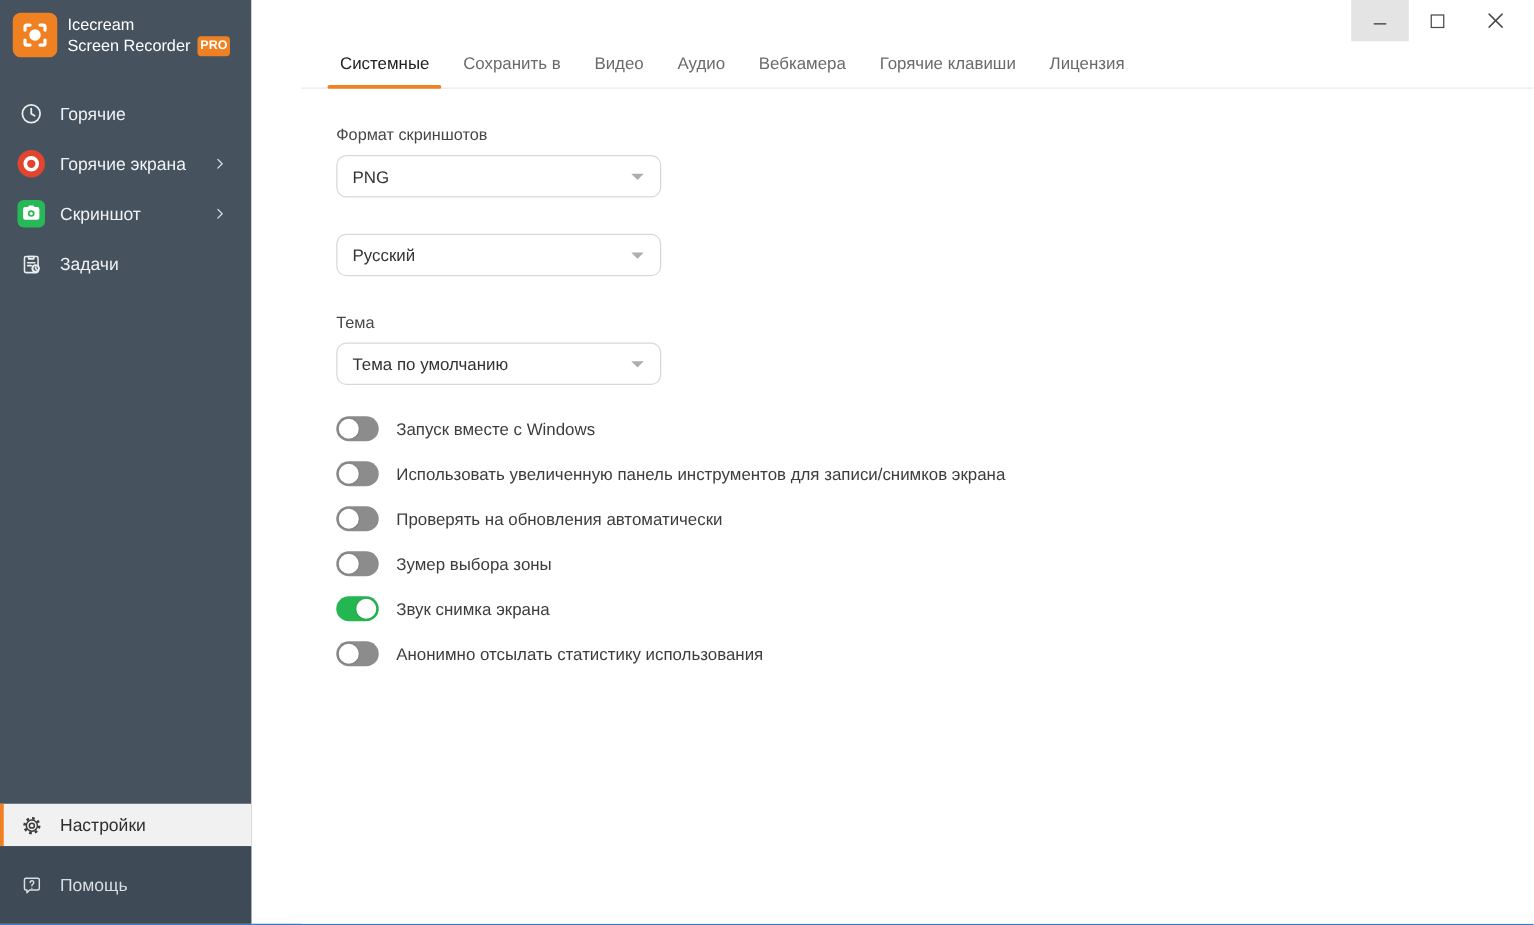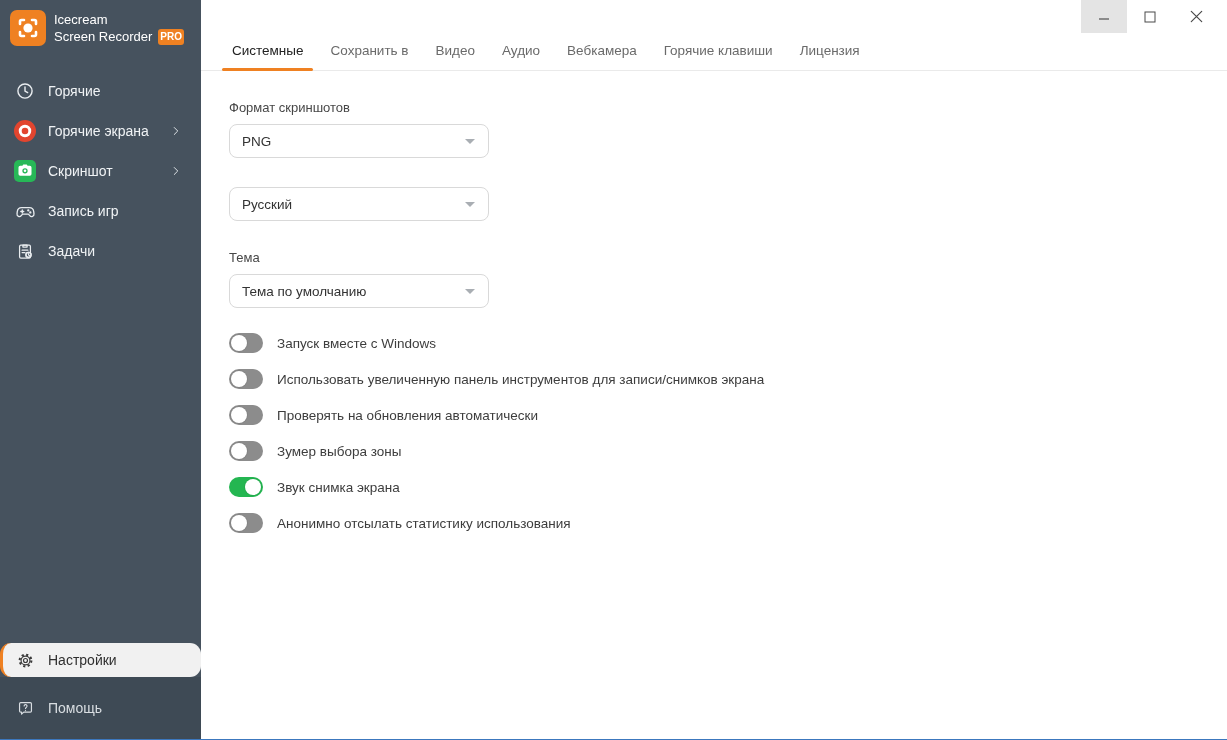--- a/index.html
+++ b/index.html
@@ -1,37 +1,37 @@
 <!DOCTYPE html>
 <html><head>
 <meta charset="utf-8">
 <style>
   html,body{margin:0;padding:0;background:#fff;}
   *{box-sizing:border-box;font-family:"Liberation Sans",sans-serif;}
   .window{width:1227px;height:740px;display:flex;overflow:hidden;position:relative;
-          border-bottom:1px solid #3c78be;background:#fff;}
+          border-bottom:1px solid #3c78be;background:#fff;gap:40px;}
   
   .sidebar{width:201px;background:#46525E;display:flex;flex-direction:column;flex:none;}
   .brand{display:flex;align-items:center;gap:8px;padding:10px 0 10px 10px;height:56px;}
   .brand-text{color:#fff;font-size:13px;line-height:17px;white-space:nowrap;}
   .brand-line2{display:flex;align-items:center;gap:6px;}
   .pro-badge{background:#EF8122;color:#fff;font-size:10px;font-weight:bold;
              border-radius:3px;padding:2px 2px;line-height:12px;}
   .side-nav{padding-top:15px;display:flex;flex-direction:column;}
   .side-item{height:40px;display:flex;align-items:center;gap:12px;padding-left:14px;
              color:#F0F3F5;font-size:14px;cursor:pointer;}
   .icon-slot{width:22px;height:22px;flex:none;display:flex;align-items:center;
              justify-content:center;border-radius:50%;}
   .icon-slot[data-name="camera-icon"]{border-radius:5px;}
   .chev{margin-left:auto;margin-right:19px;display:none;line-height:0;}
   .side-item.expandable .chev{display:block;}
   .side-bottom{margin-top:auto;}
   .settings-item{display:flex;align-items:center;gap:12px;height:34px;background:#F1F1F1;
                  color:#2F2F2F;border-left:3px solid #EF8122;padding-left:11px;
-                 font-size:14px;cursor:pointer;border-radius:11px;}
+                 font-size:14px;cursor:pointer;}
   .help-item{display:flex;align-items:center;gap:12px;height:62px;background:#3E4A55;
              color:#D9DEE2;padding-left:14px;font-size:14px;cursor:pointer;}
   
   .content{flex:1;display:flex;flex-direction:column;background:#fff;min-width:0;}
   .titlebar{height:34px;display:flex;justify-content:flex-end;padding-right:8px;flex:none;}
   .win-btn{width:46px;height:33px;display:flex;align-items:center;justify-content:center;
            background:transparent;border:none;cursor:pointer;padding:0;}
   .win-btn.hl{background:#E4E4E4;}
   .tabbar{display:flex;align-items:flex-end;gap:21px;padding-left:28px;height:37px;
           border-bottom:1px solid #EAEAEA;flex:none;}
@@ -121,32 +121,20 @@
             </svg>
           </span>
           <span data-name="sidebar-item-label">Скриншот</span>
           <span class="chev" data-name="chevron-right-icon">
             <svg width="12" height="12" viewBox="0 0 24 24" fill="none" stroke="#DCE1E5" stroke-width="2" stroke-linecap="round" stroke-linejoin="round">
               <path d="M8.5 5l7 7-7 7"></path>
             </svg>
           </span>
         </div>
         <div class="side-item" data-name="sidebar-item">
-          <span class="icon-slot" data-name="gamepad-icon">
-            <svg width="21" height="21" viewBox="0 0 24 24" fill="none" stroke="#E9EDF0" stroke-width="1.5" stroke-linecap="round" stroke-linejoin="round">
-              <path d="M7.5 7.5h9c2.6 0 4.6 2 4.9 4.6l.3 2.6a2.7 2.7 0 0 1-4.8 2L15.3 15H8.7l-1.6 1.7a2.7 2.7 0 0 1-4.8-2l.3-2.6C2.9 9.5 4.9 7.5 7.5 7.5z"></path>
-              <path d="M8.3 10.3v3.4M6.6 12H10"></path>
-              <circle cx="15.2" cy="10.7" r="0.6" fill="#E9EDF0"></circle>
-              <circle cx="17.5" cy="13" r="0.6" fill="#E9EDF0"></circle>
-            </svg>
-          </span>
-          <span data-name="sidebar-item-label">Запись игр</span>
-
-        </div>
-        <div class="side-item" data-name="sidebar-item">
           <span class="icon-slot" data-name="tasks-icon">
             <svg width="20" height="20" viewBox="0 0 24 24" fill="none" stroke="#E9EDF0" stroke-width="1.5" stroke-linecap="round" stroke-linejoin="round">
               <rect x="5.5" y="5" width="13" height="15.5" rx="1.5"></rect>
               <path d="M9.5 5h5v2.3h-5z"></path>
               <path d="M8.5 11h7M8.5 13.8h3.5"></path>
               <circle cx="16.2" cy="16.6" r="3.1" fill="#46525E"></circle>
               <circle cx="16.2" cy="16.6" r="3.1"></circle>
               <path d="M16.2 15.2v1.5l1.1.7"></path>
             </svg>
           </span>

